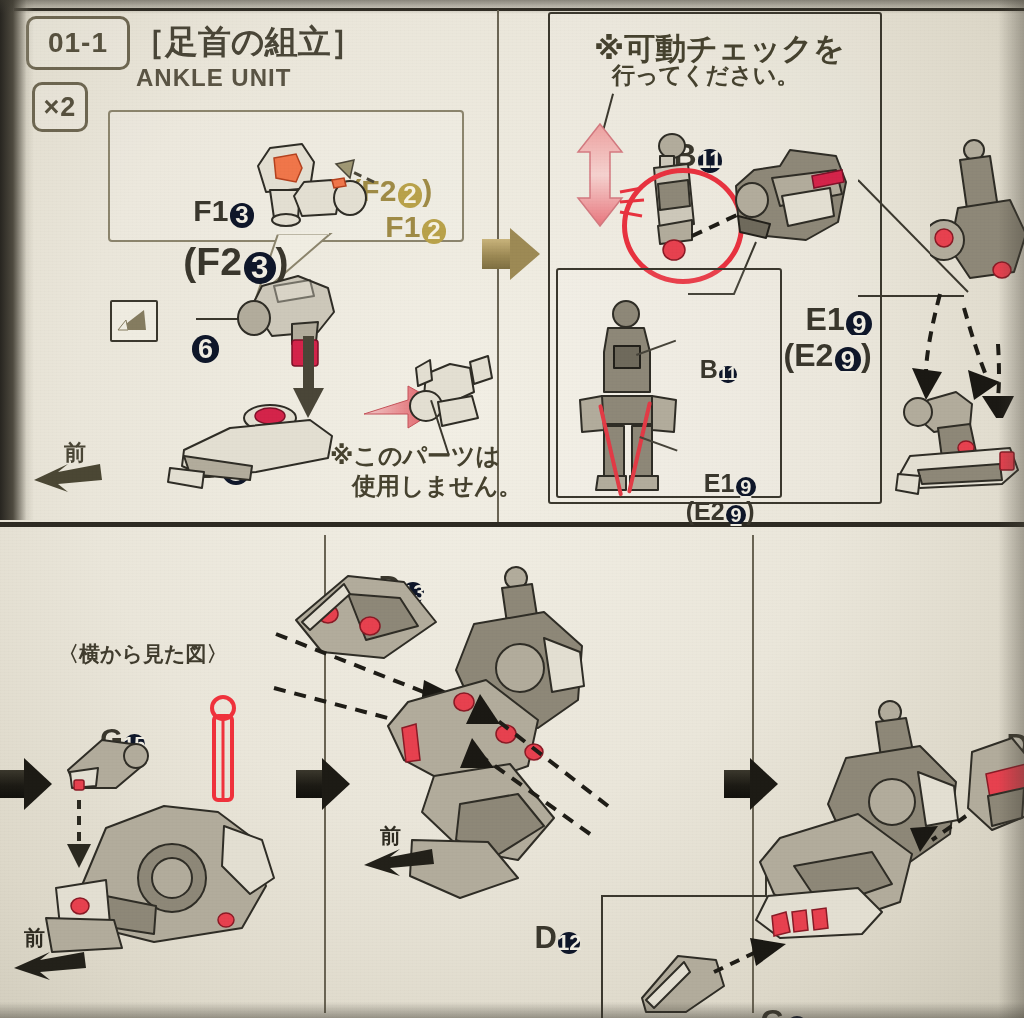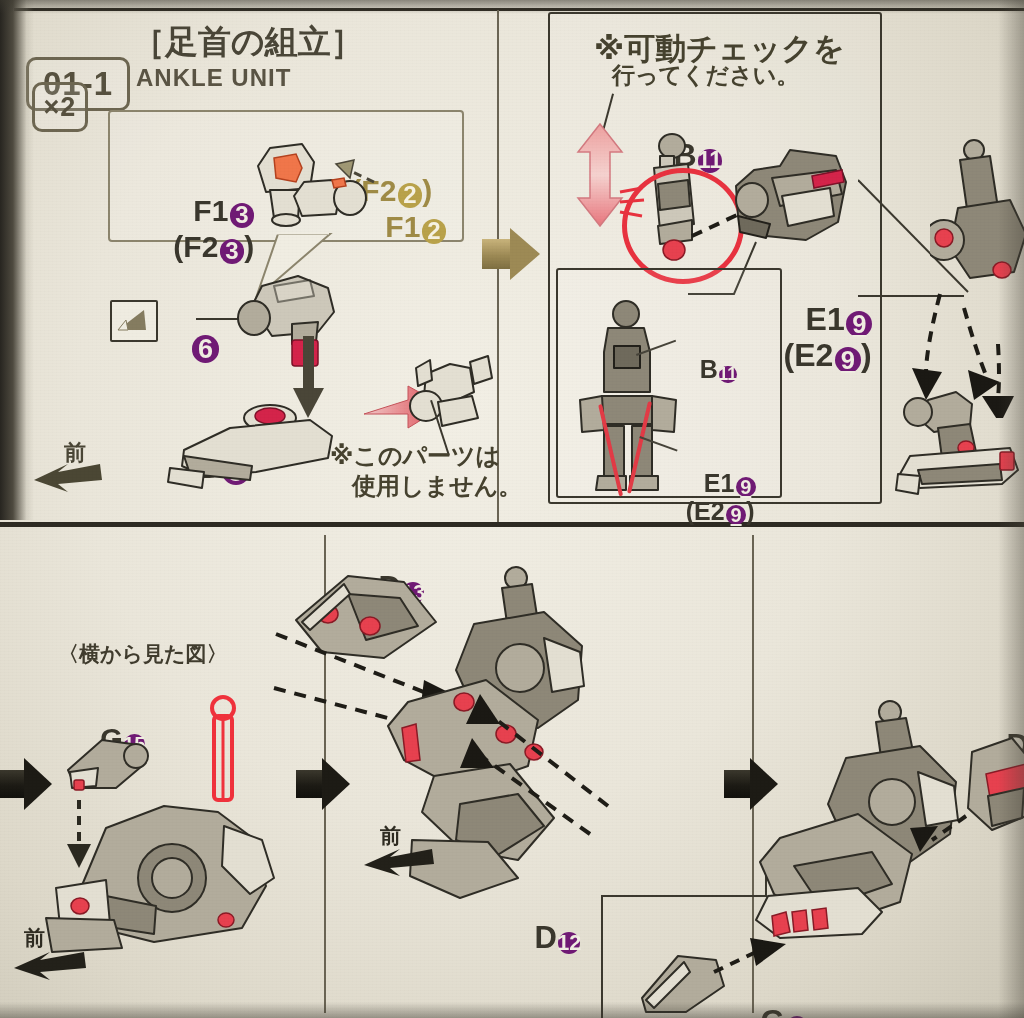--- a/index.html
+++ b/index.html
@@ -46,21 +46,21 @@
   .box{position:absolute;border:2px solid #8c856d;border-radius:4px;background:rgba(255,255,255,.10);}
   .boxdark{position:absolute;border:2px solid #3b382e;border-radius:3px;background:rgba(255,255,255,.07);}
 
   .circnum{
     display:inline-flex;align-items:center;justify-content:center;
     width:1.02em;height:1.02em;border-radius:50%;
     background:#44402f;color:#efece1;font-size:.80em;font-weight:bold;
     vertical-align:-.10em;margin-left:.06em;line-height:1;
   }
   .circnum.gold{background:#b9a24a;color:#f6f2e2;}
-  .circnum.dark{background:#701a75;color:#f0ede2;}
+  .circnum.dark{background:#0f172a;color:#f0ede2;}
   .partlbl{font-weight:bold;color:#3a372d;}
   .ul{text-decoration:underline;text-underline-offset:2px;}
 
   
   .gold-arrow{position:absolute;}
   .gold-arrow .shaft{position:absolute;left:0;top:22%;width:62%;height:56%;
     background:linear-gradient(180deg,#c9b47c,#9d8a55 55%,#7e6f42);}
   .gold-arrow .head{position:absolute;right:0;top:0;width:0;height:0;
     border-top:26px solid transparent;border-bottom:26px solid transparent;
     border-left:30px solid #9d8a55;}
@@ -93,41 +93,41 @@
 
 <div id="page">
   <div id="paper"></div>
 
   <div class="hdiv" style="left:0;top:522px;width:1024px;height:5px;"></div>
 
   <div class="hdiv" style="left:14px;top:8px;width:1010px;height:3px;"></div>
 
   <div class="vdiv" style="left:497px;top:10px;height:512px;"></div>
 
-  <div class="stepbox" style="left:26px;top:16px;width:98px;height:48px;font-size:33px;margin-top:41px;">
+  <div class="stepbox" style="left:26px;top:16px;width:98px;height:48px;font-size:28px;">
     <span>01-1</span>
   </div>
   <div class="stepbox" style="left:32px;top:82px;width:50px;height:44px;font-size:27px;">
     <span>×2</span>
   </div>
 
   <div class="lbl" style="left:136px;top:64px;font-size:24px;font-weight:bold;letter-spacing:1px;color:#5a5444;">ANKLE UNIT</div>
   <div class="lbl jp" style="left:132px;top:20px;font-size:33px;font-weight:bold;color:#4a4638;">［足首の組立］</div>
 
   <div class="box" style="left:108px;top:110px;width:352px;height:128px;"></div>
 
   <svg style="position:absolute;left:230px;top:232px;width:120px;height:70px;">
     <polygon points="48,2 100,2 26,66" fill="#f0ede2" stroke="#8c856d" stroke-width="2"></polygon>
     <line x1="46" y1="0" x2="99" y2="0" stroke="#f0ede2" stroke-width="5"></line>
   </svg>
 
   <div class="lbl partlbl" style="left:160px;top:160px;font-size:30px;">
     <span>F1</span><span class="circnum dark">3</span>
   </div>
-  <div class="lbl partlbl" style="left:140px;top:196px;font-size:30px;">
+  <div class="lbl partlbl" style="left:140px;top:196px;font-size:39px;">
     <span>(F2</span><span class="circnum dark">3</span><span>)</span>
   </div>
   <div class="lbl partlbl" style="left:318px;top:140px;font-size:30px;color:#9f8b46;">
     <span>(F2</span><span class="circnum gold">2</span><span>)</span>
   </div>
   <div class="lbl partlbl" style="left:352px;top:176px;font-size:30px;color:#9f8b46;">
     <span>F1</span><span class="circnum gold">2</span>
   </div>
 
   <svg class="part" style="left:240px;top:132px;width:90px;height:100px;">

